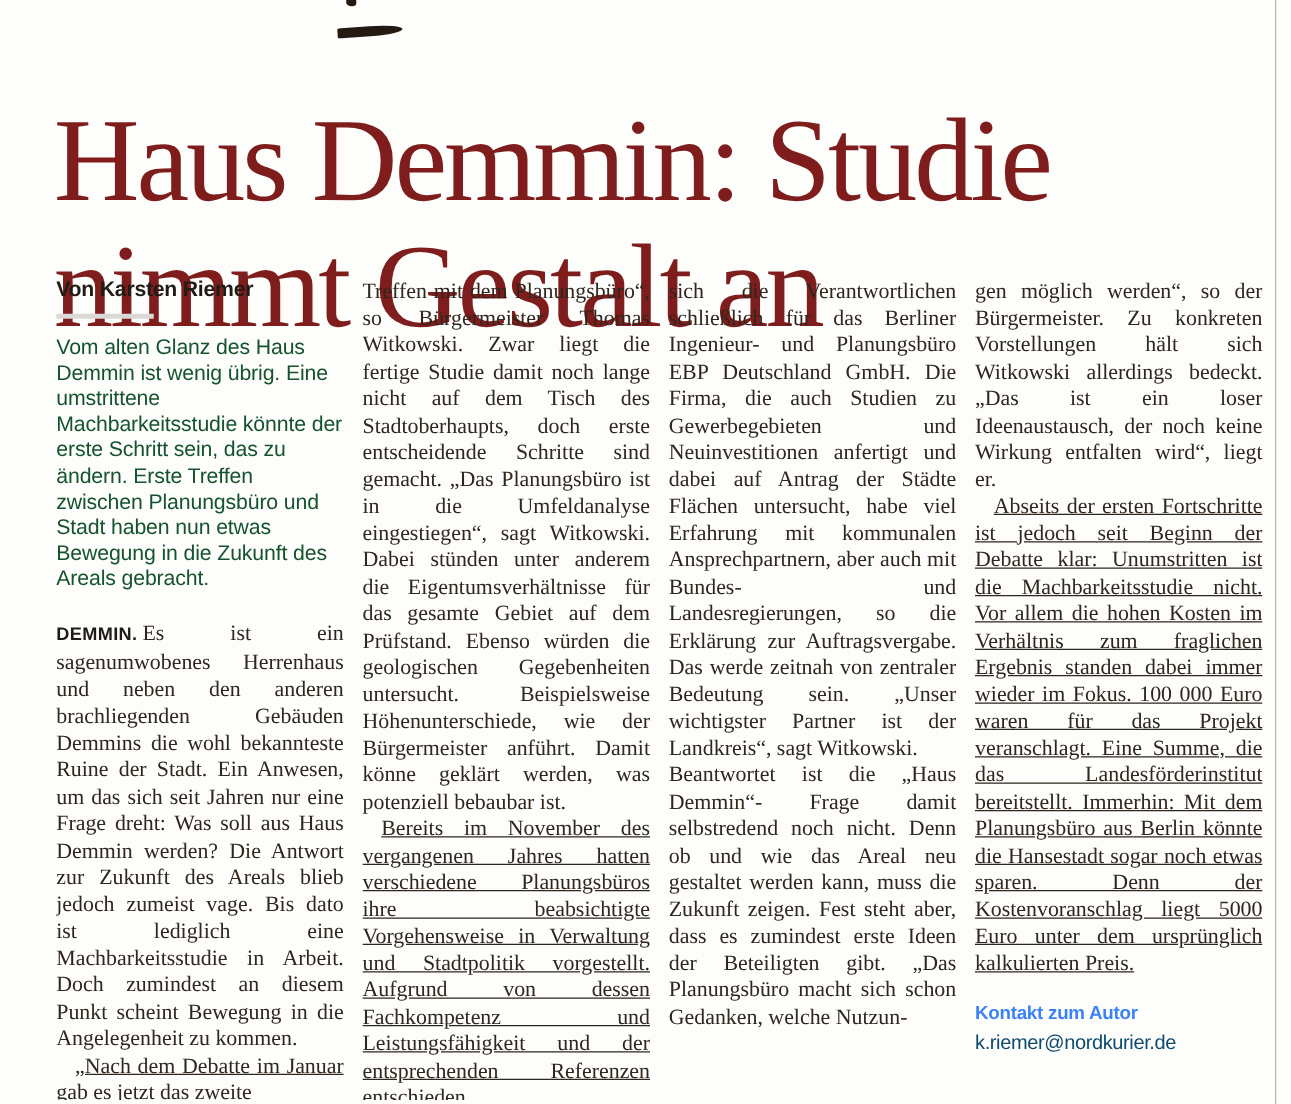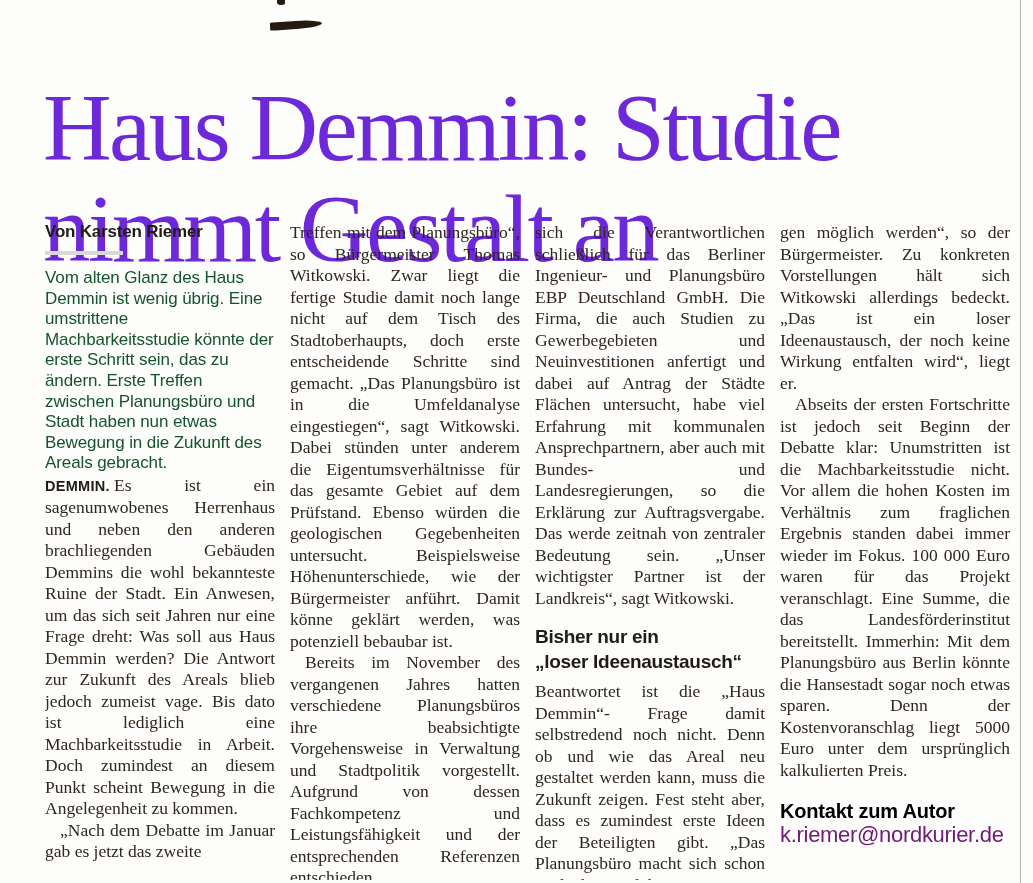--- a/index.html
+++ b/index.html
@@ -40,21 +40,21 @@
   }
   .headline {
     position: absolute;
     left: 43px; top: 14px;
     width: 975px;
     font-family: "Liberation Serif", "DejaVu Serif", serif;
     font-weight: 400;
     font-size: 95px;
     line-height: 101px;
     letter-spacing: -2.5px;
-    color: #6d28d9;
+    color: #7f1d1d;
     white-space: nowrap;
   }
   .columns {
     position: absolute;
     left: 45px; top: 222px;
     width: 968px; height: 658px;
     display: flex;
     gap: 15px;
   }
   .col {
@@ -84,22 +84,22 @@
   }
   .body-text {
     font-family: "Liberation Serif", "DejaVu Serif", serif;
     font-size: 17.5px;
     line-height: 21.5px;
     color: #2f261d;
     text-align: justify;
     hyphens: auto;
     -webkit-hyphens: auto;
   }
-  .first-body { margin-top: 1px; }
-  .indent { text-indent: 15px; }
+  .first-body { margin-top: 22px; }
+  .indent { text-indent: 15px; text-decoration: underline; }
   .lead-in {
     font-family: "Liberation Sans", sans-serif;
     font-weight: bold;
     font-size: 14.5px;
     letter-spacing: 0.3px;
     color: #201b15;
     padding-right: 4px;
   }
   .subhead {
     font-family: "Liberation Sans", sans-serif;
@@ -107,29 +107,29 @@
     font-size: 19px;
     line-height: 25px;
     letter-spacing: -0.3px;
     color: #201b15;
     margin: 15px 0 7px 0;
     text-align: left;
   }
   .contact { margin-top: 18px; }
   .contact-heading {
     font-weight: bold;
-    font-size: 20px;
+    font-size: 15px;
     letter-spacing: -0.2px;
-    color: #000000;
+    color: #3b82f6;
     line-height: 24px;
   }
   .contact-email {
-    font-size: 22px;
+    font-size: 16px;
     letter-spacing: -0.3px;
-    color: #701a75;
+    color: #0c4a6e;
     line-height: 24px;
   }
 </style>
 </head>
 <body>
 
 <div class="page">
 
   <div class="frag-1"></div>
   <div class="frag-2"></div>
@@ -149,24 +149,20 @@
       <p class="body-text indent">„Nach dem Debatte im Januar gab es jetzt das zweite</p>
     </div>
 
     <div class="col">
       <p class="body-text">Treffen mit dem Planungsbüro“, so Bürgermeister Thomas Witkowski. Zwar liegt die fertige Studie damit noch lange nicht auf dem Tisch des Stadtoberhaupts, doch erste entscheidende Schritte sind gemacht. „Das Planungsbüro ist in die Umfeldanalyse eingestiegen“, sagt Witkowski. Dabei stünden unter anderem die Eigentumsverhältnisse für das gesamte Gebiet auf dem Prüfstand. Ebenso würden die geologischen Gegebenheiten untersucht. Beispielsweise Höhenunterschiede, wie der Bürgermeister anführt. Damit könne geklärt werden, was potenziell bebaubar ist.</p>
       <p class="body-text indent">Bereits im November des vergangenen Jahres hatten verschiedene Planungsbüros ihre beabsichtigte Vorgehensweise in Verwaltung und Stadtpolitik vorgestellt. Aufgrund von dessen Fachkompetenz und Leistungsfähigkeit und der entsprechenden Referenzen entschieden</p>
     </div>
 
     <div class="col">
       <p class="body-text">sich die Verantwortlichen schließlich für das Berliner Ingenieur- und Planungsbüro EBP Deutschland GmbH. Die Firma, die auch Studien zu Gewerbegebieten und Neuinvestitionen anfertigt und dabei auf Antrag der Städte Flächen untersucht, habe viel Erfahrung mit kommunalen Ansprechpartnern, aber auch mit Bundes- und Landesregierungen, so die Erklärung zur Auftragsvergabe. Das werde zeitnah von zentraler Bedeutung sein. „Unser wichtigster Partner ist der Landkreis“, sagt Witkowski.</p>
-      <div class="subhead">
-        <div>Bisher nur ein</div>
-        <div>„loser Ideenaustausch“</div>
-      </div>
       <p class="body-text">Beantwortet ist die „Haus Demmin“- Frage damit selbstredend noch nicht. Denn ob und wie das Areal neu gestaltet werden kann, muss die Zukunft zeigen. Fest steht aber, dass es zumindest erste Ideen der Beteiligten gibt. „Das Planungsbüro macht sich schon Gedanken, welche Nutzun-</p>
     </div>
 
     <div class="col">
       <p class="body-text">gen möglich werden“, so der Bürgermeister. Zu konkreten Vorstellungen hält sich Witkowski allerdings bedeckt. „Das ist ein loser Ideenaustausch, der noch keine Wirkung entfalten wird“, liegt er.</p>
       <p class="body-text indent">Abseits der ersten Fortschritte ist jedoch seit Beginn der Debatte klar: Unumstritten ist die Machbarkeitsstudie nicht. Vor allem die hohen Kosten im Verhältnis zum fraglichen Ergebnis standen dabei immer wieder im Fokus. 100 000 Euro waren für das Projekt veranschlagt. Eine Summe, die das Landesförderinstitut bereitstellt. Immerhin: Mit dem Planungsbüro aus Berlin könnte die Hansestadt sogar noch etwas sparen. Denn der Kostenvoranschlag liegt 5000 Euro unter dem ursprünglich kalkulierten Preis.</p>
       <div class="contact">
         <div class="contact-heading">Kontakt zum Autor</div>
         <div class="contact-email">k.riemer@nordkurier.de</div>
       </div>

